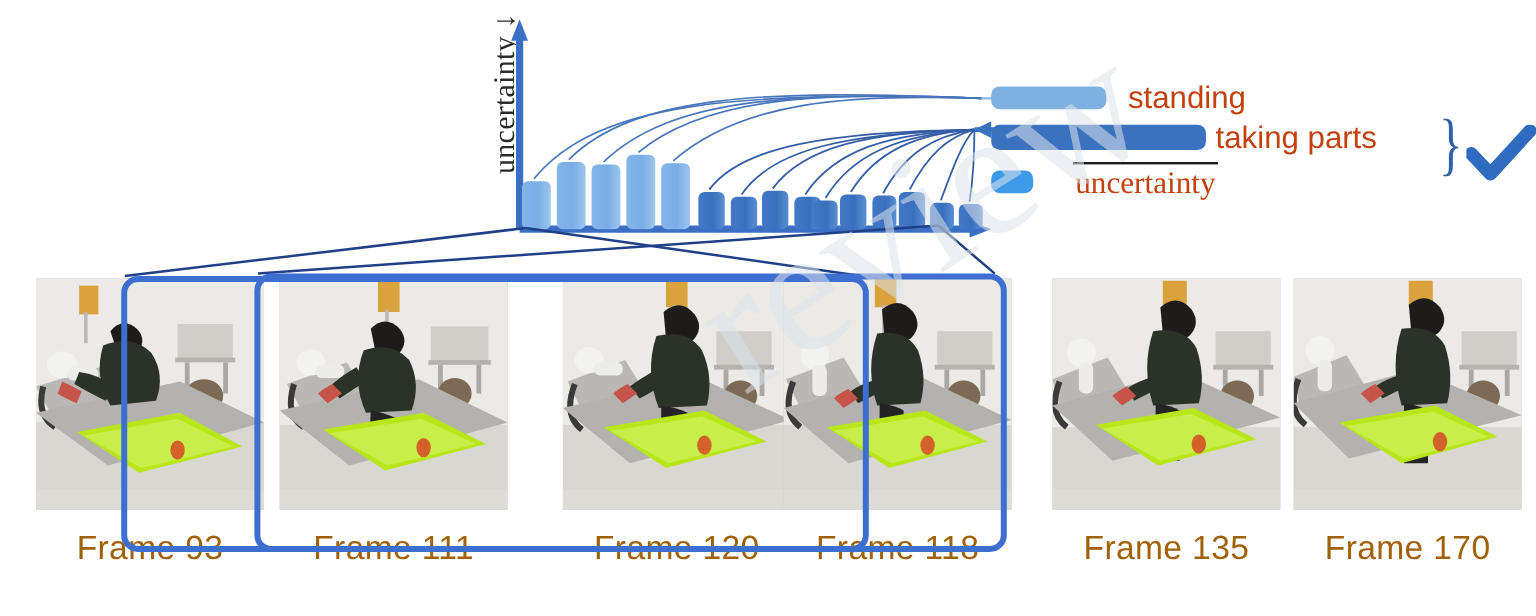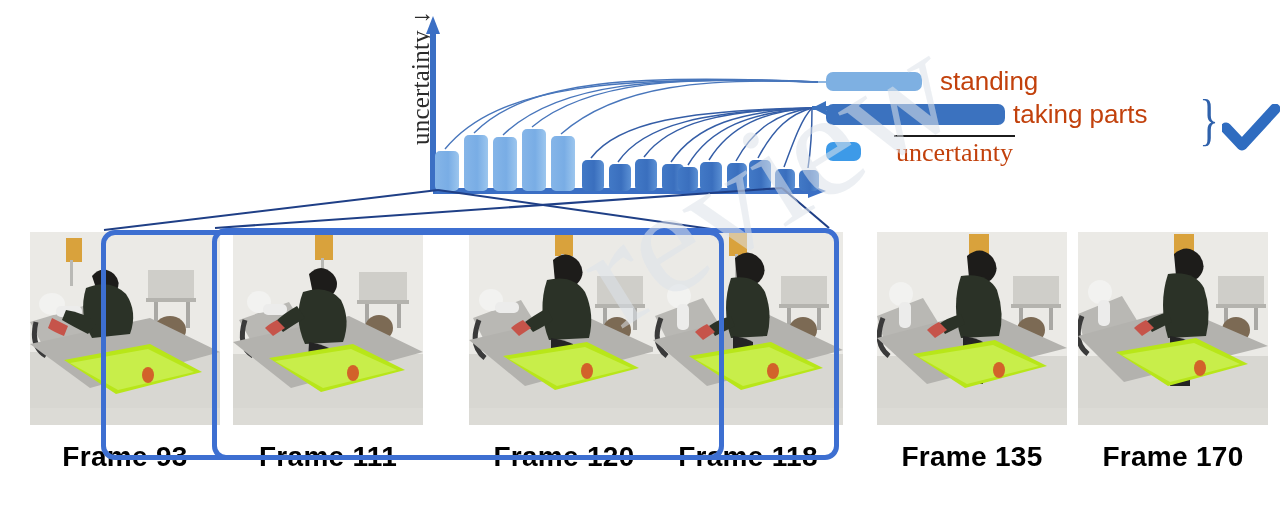--- a/index.html
+++ b/index.html
@@ -137,23 +137,22 @@
     width: 190px;
     height: 193px;
     overflow: hidden;
     background: #cfcfc9;
   }
   .frame-caption {
     margin-top: 16px;
     text-align: center;
     font-family: "Liberation Sans", sans-serif;
     font-size: 28px;
-    color: #000000;
+    color: #a16207;
     letter-spacing: .3px;
-    font-weight: bold;
   }
 
   
   .sel-box {
     position: absolute;
     border: 5px solid #3d6fd1;
     border-radius: 14px;
     z-index: 9;
     pointer-events: none;
   }

